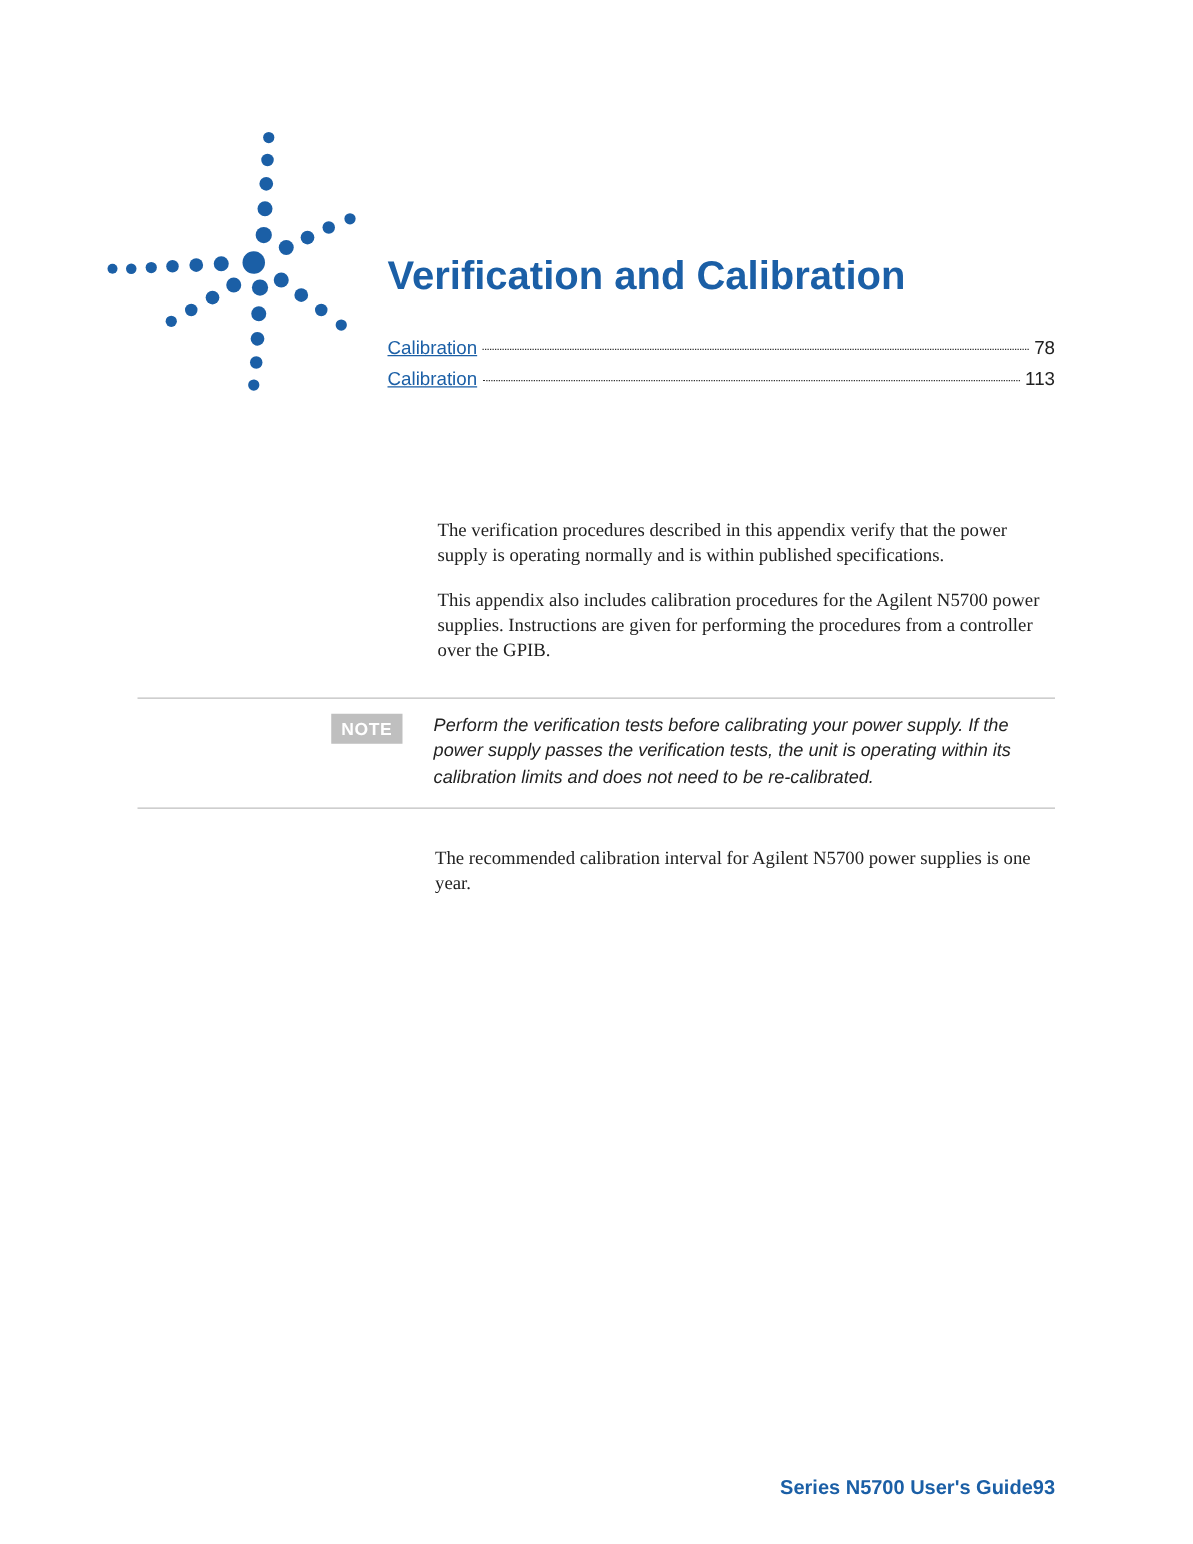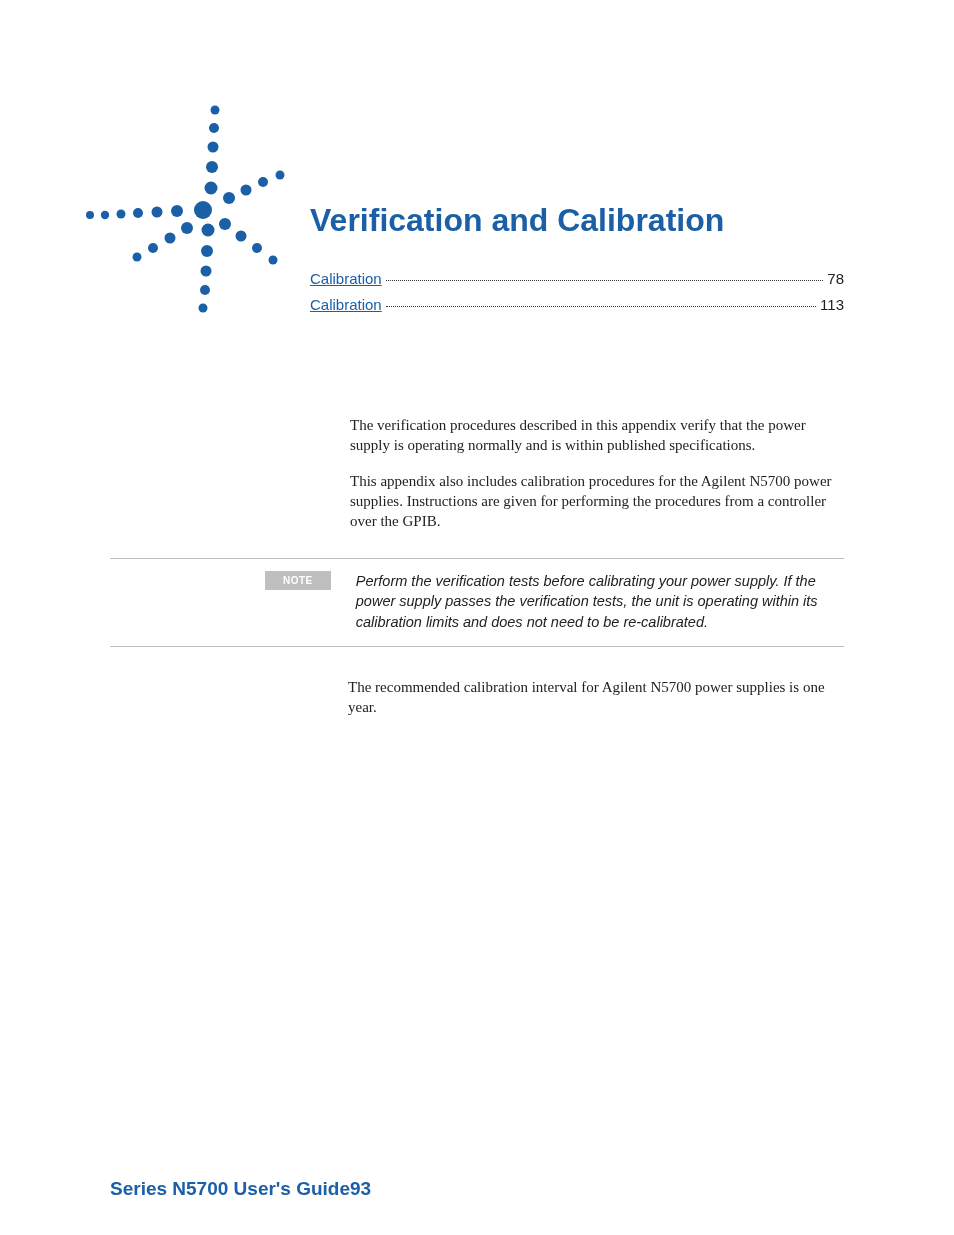--- a/index.html
+++ b/index.html
@@ -82,22 +82,22 @@
     }
     .note-row {
       display: flex;
       align-items: flex-start;
     }
     .note-label {
       background: #bfbfbf;
       color: #ffffff;
       font-family: Arial, Helvetica, sans-serif;
       font-weight: bold;
-      font-size: 10px;
-      padding: 4px 18px;
+      font-size: 14px;
+      padding: 4px 8px;
       margin-left: 155px;
       margin-right: 25px;
       letter-spacing: 0.5px;
     }
     .note-text {
       font-family: Arial, Helvetica, sans-serif;
       font-size: 14.5px;
       line-height: 1.4;
       color: #222;
       flex: 1;
@@ -108,23 +108,23 @@
       top: 677px;
       left: 348px;
       right: 110px;
     }
     .footer {
       position: absolute;
       bottom: 35px;
       left: 110px;
       right: 110px;
       display: flex;
-      justify-content: flex-start;
-      font-family: Arial, Helvetica, sans-serif;
-      font-size: 19px;
+      justify-content: flex-end;
+      font-family: Arial, Helvetica, sans-serif;
+      font-size: 16px;
       font-weight: bold;
       color: #1b5fa6;
     }
   </style>
 </head>
 <body>
 
 <div class="logo">
   <svg viewBox="0 0 200 215" xmlns="http://www.w3.org/2000/svg">
     <g fill="#1b5fa6">

